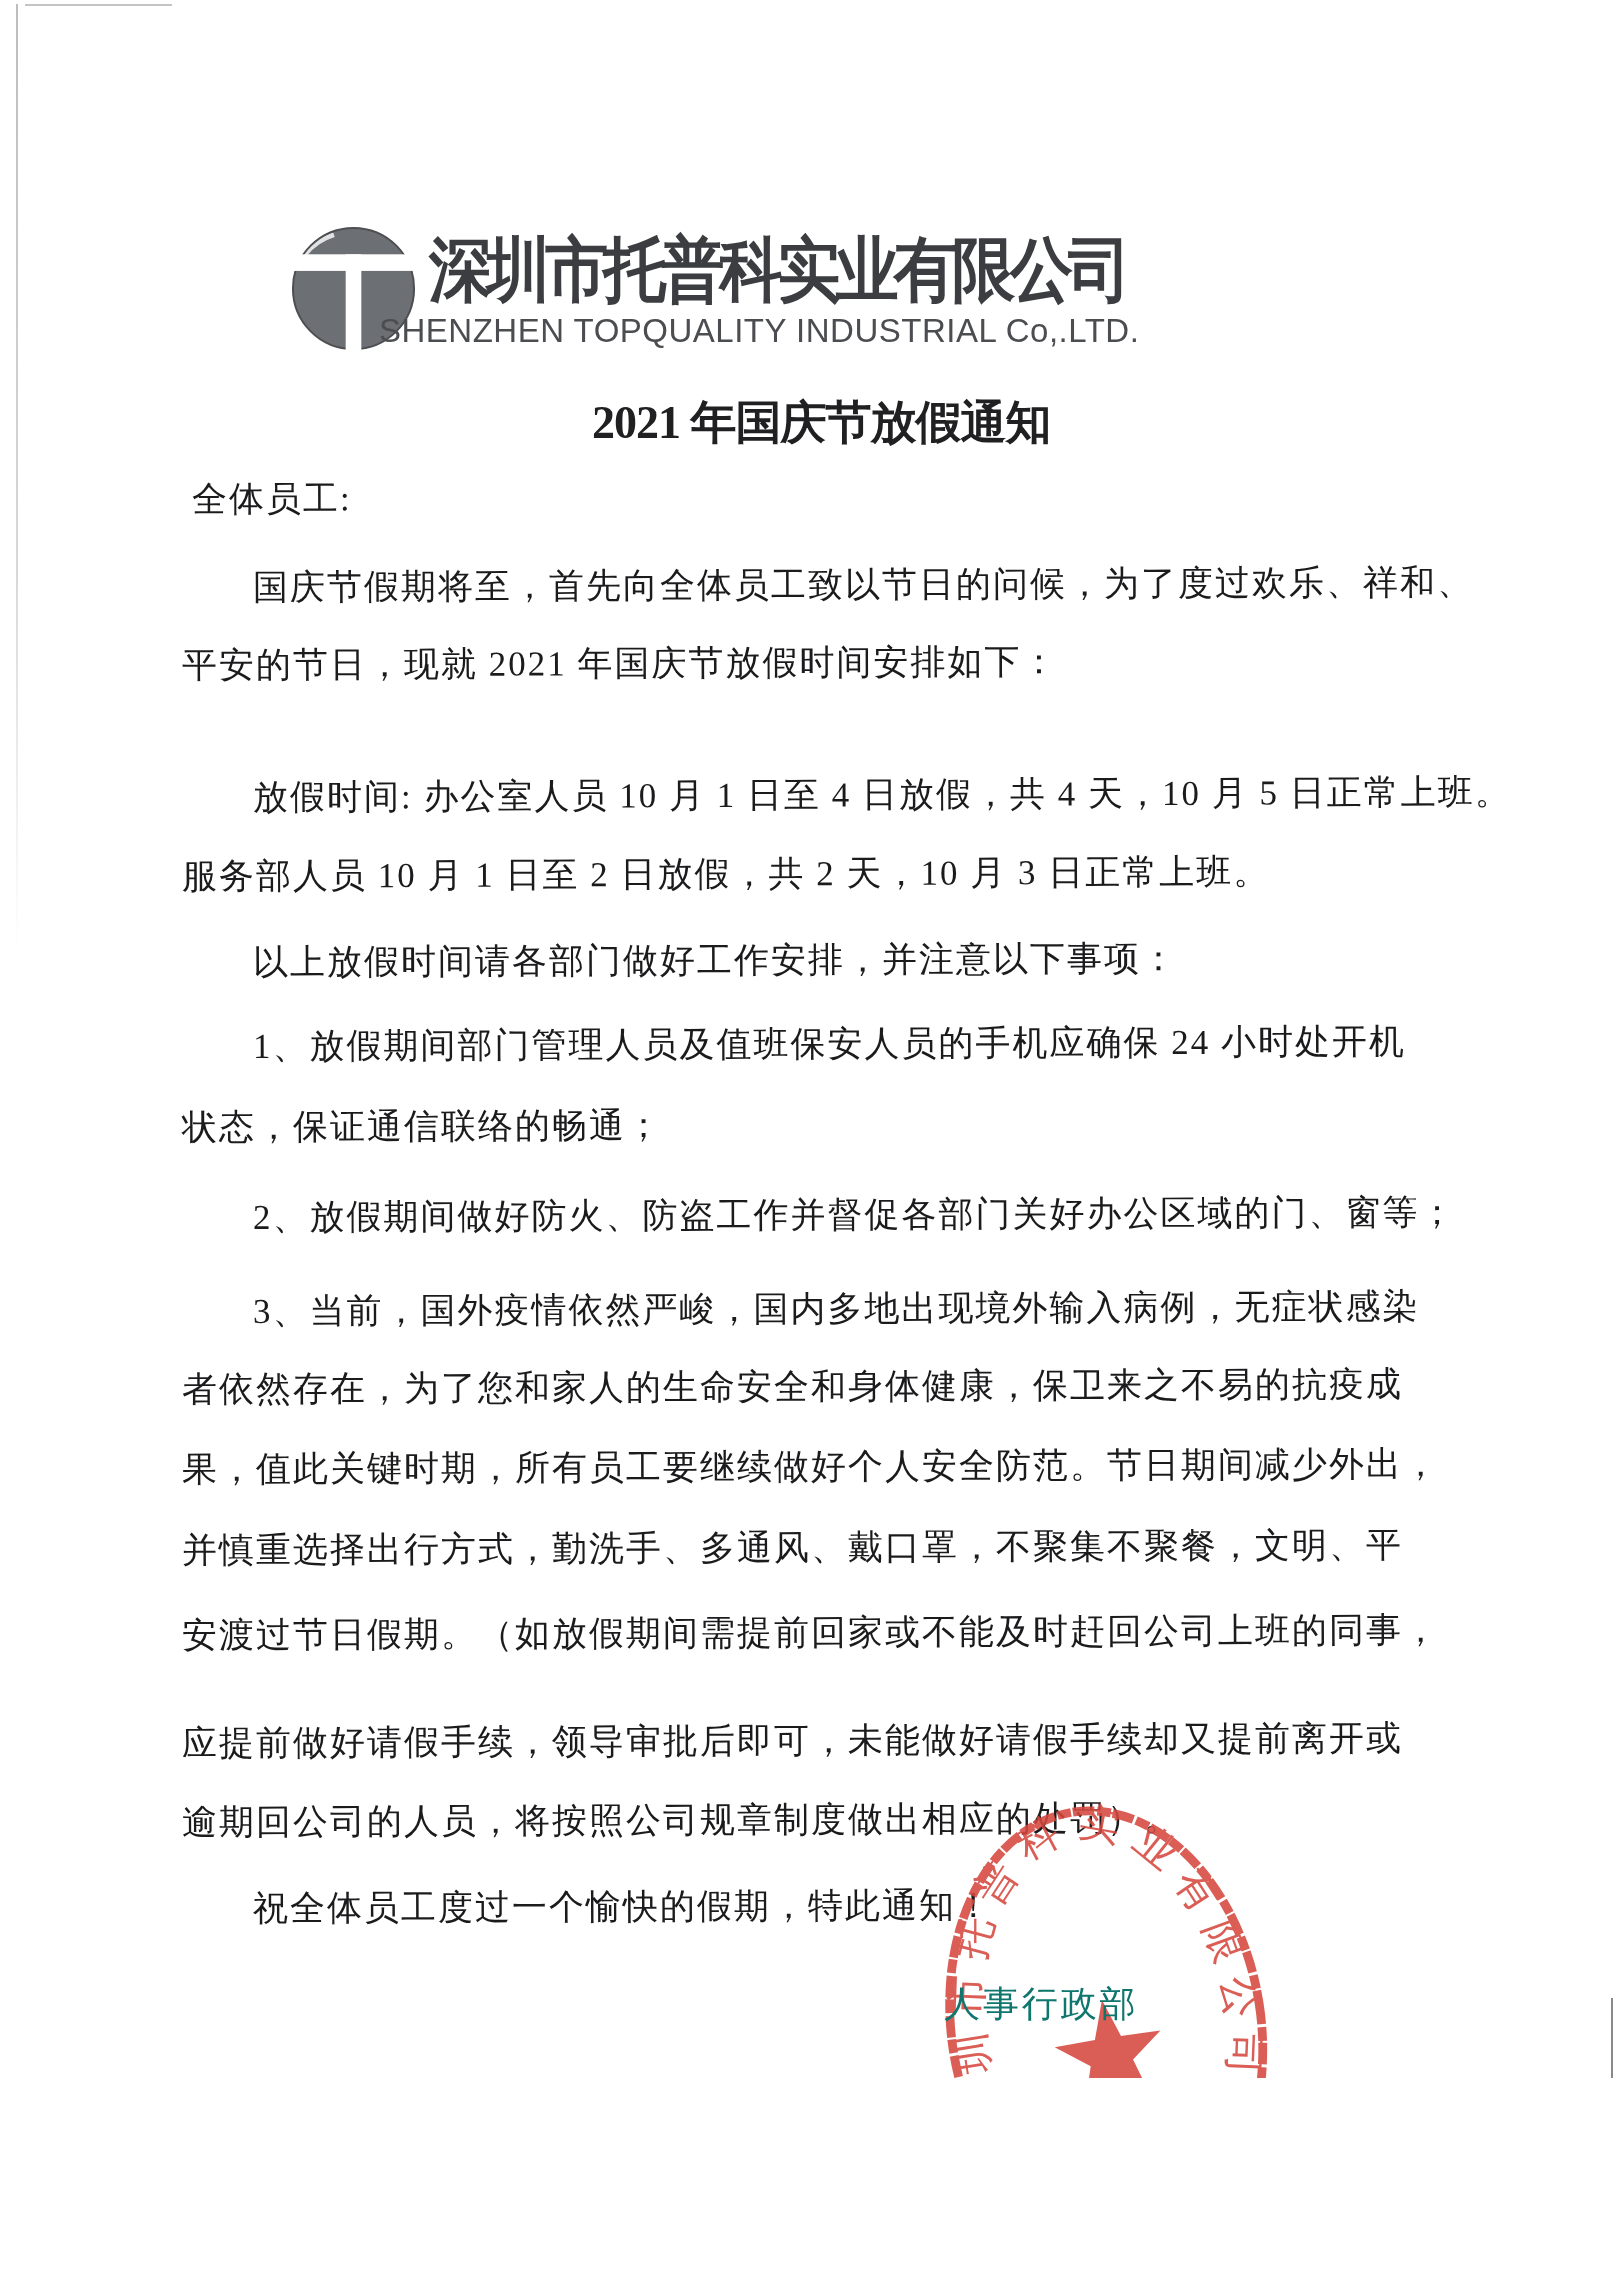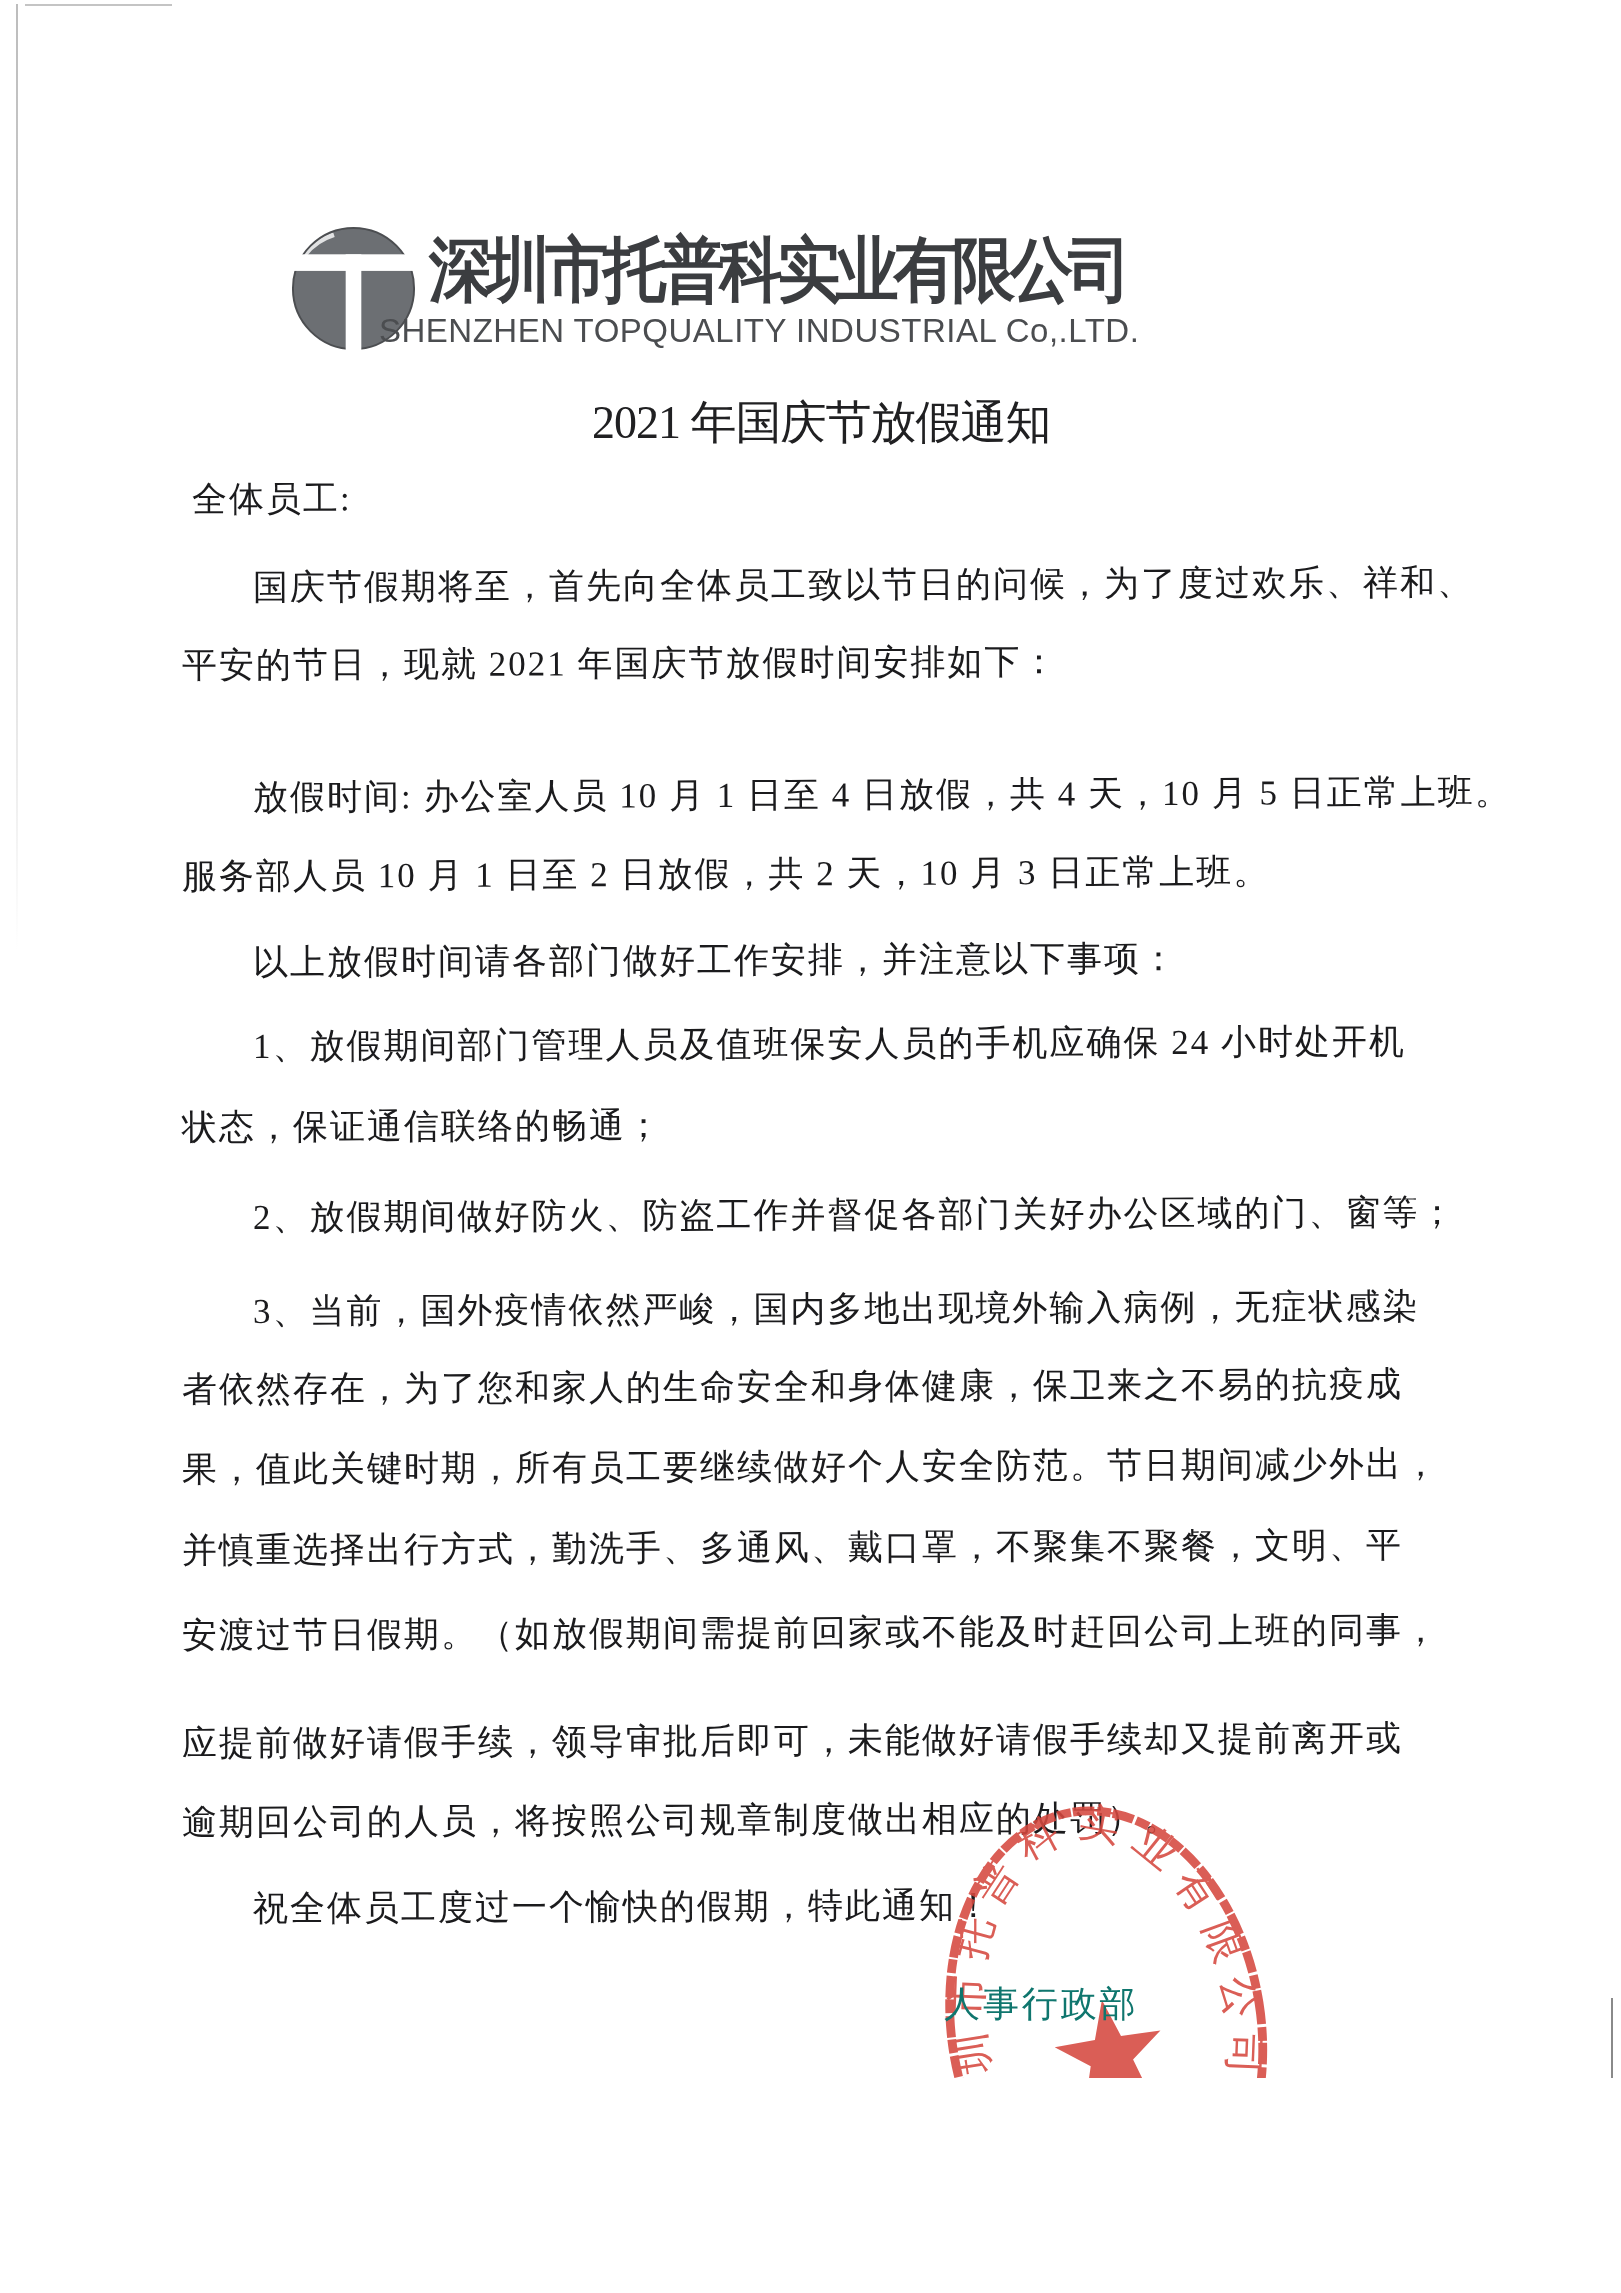--- a/index.html
+++ b/index.html
@@ -29,21 +29,21 @@
     letter-spacing:-4.9px;white-space:nowrap;
     transform:scaleY(1.12);transform-origin:left top;
   }
   .company-en{
     position:absolute;left:355px;top:312px;
     font-family:"Liberation Sans","DejaVu Sans",sans-serif;
     font-size:33px;color:#4b4d50;letter-spacing:0.5px;white-space:nowrap;margin-left:24px;
   }
   .notice-title{
     position:absolute;left:592px;top:392px;
-    font-size:46px;font-weight:400;color:#202022;
+    font-size:46px;font-weight:700;color:#202022;
     letter-spacing:-1px;white-space:nowrap;
   }
 
   
   .bline{
     position:absolute;left:182px;
     font-size:35px;letter-spacing:2px;white-space:nowrap;color:#1b1b1d;
     transform:rotate(-0.25deg);transform-origin:left center;
   }
   .bline.indent{left:253px;}

